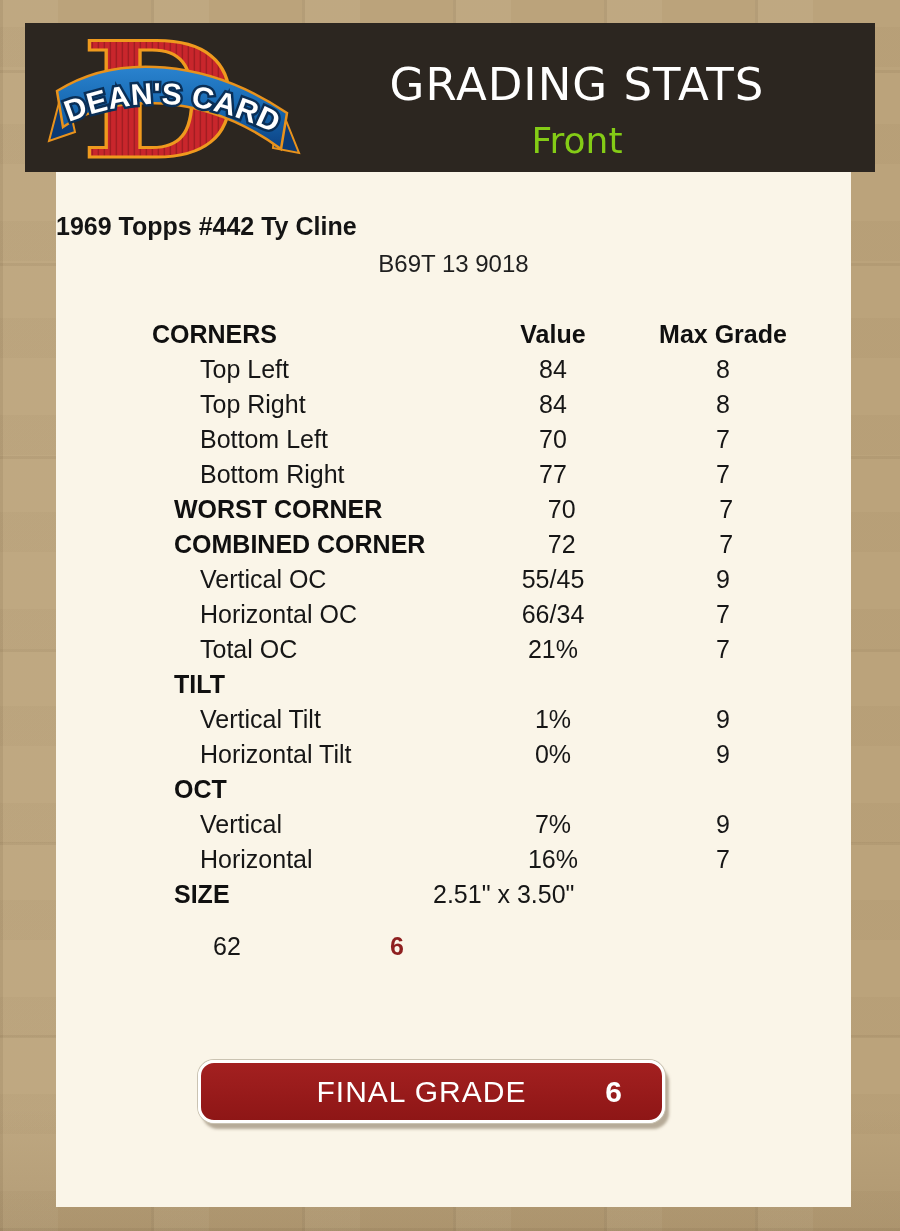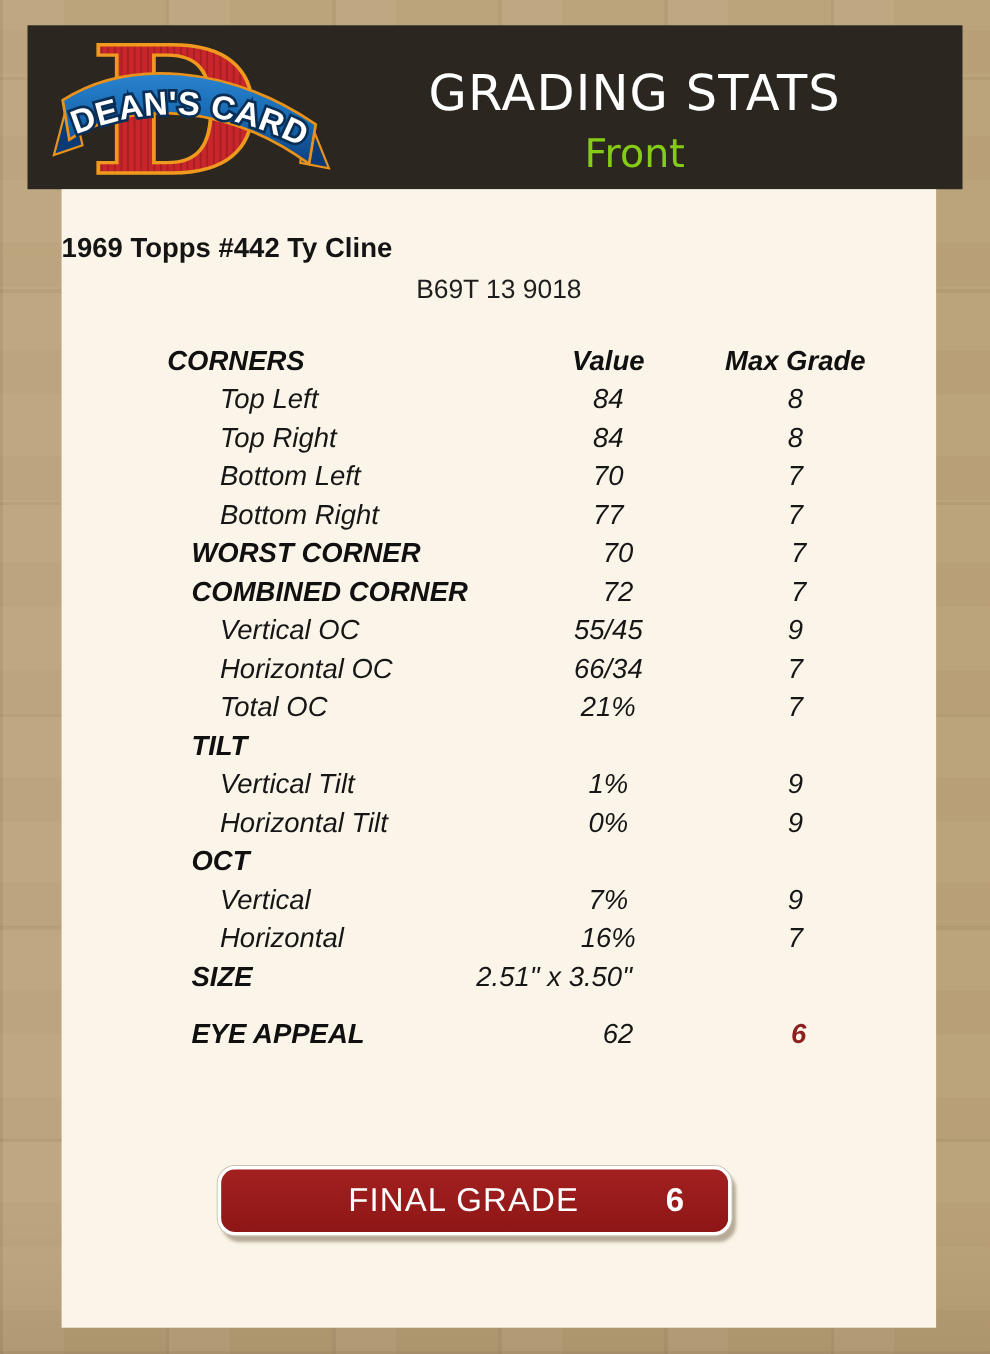--- a/index.html
+++ b/index.html
@@ -39,21 +39,21 @@
   .card-title{
     position:absolute;left:0;top:39px;width:100%;height:30px;
     text-align:left;font-size:25px;line-height:30px;font-weight:bold;color:#141414;
   }
   .card-serial{
     position:absolute;left:0;top:76px;width:100%;height:32px;
     text-align:center;font-size:24px;line-height:32px;color:#1e1e1e;
   }
   
   .stats{position:absolute;left:96px;top:142px;width:666px;}
-  .trow{display:flex;align-items:flex-start;height:35px;font-size:25px;color:#161616;font-style:italic;}
+  .trow{display:flex;align-items:flex-end;height:35px;font-size:25px;color:#161616;}
   .c-label{width:326px;white-space:nowrap;}
   .c-value{width:150px;text-align:center;white-space:nowrap;}
   .c-max{width:190px;text-align:center;white-space:nowrap;}
   .kind-head .c-label,.kind-head .c-value,.kind-head .c-max{font-weight:bold;color:#101010;}
   .kind-section .c-label{font-weight:bold;color:#101010;margin-left:22px;}
   .kind-item .c-label{padding-left:48px;box-sizing:border-box;}
   .val-shift{transform:translateX(-58px);}
   .max-accent{color:#8e1f1f;font-weight:bold;}
   
   .final-btn{
@@ -189,21 +189,20 @@
           <div class="c-label">Horizontal</div>
           <div class="c-value">16%</div>
           <div class="c-max">7</div>
         </div>
         <div class="trow kind-section">
           <div class="c-label">SIZE</div>
           <div class="c-value val-shift">2.51" x 3.50"</div>
           <div class="c-max"></div>
         </div>
         <div class="trow kind-section" style="margin-top: 17px;">
-          <div class="c-label">EYE APPEAL</div>
           <div class="c-value">62</div>
           <div class="c-max max-accent">6</div>
         </div>
       </div>
 
     <div class="final-btn">
       <span class="final-label">FINAL GRADE</span>
       <span class="final-value">6</span>
     </div>
   </div>

